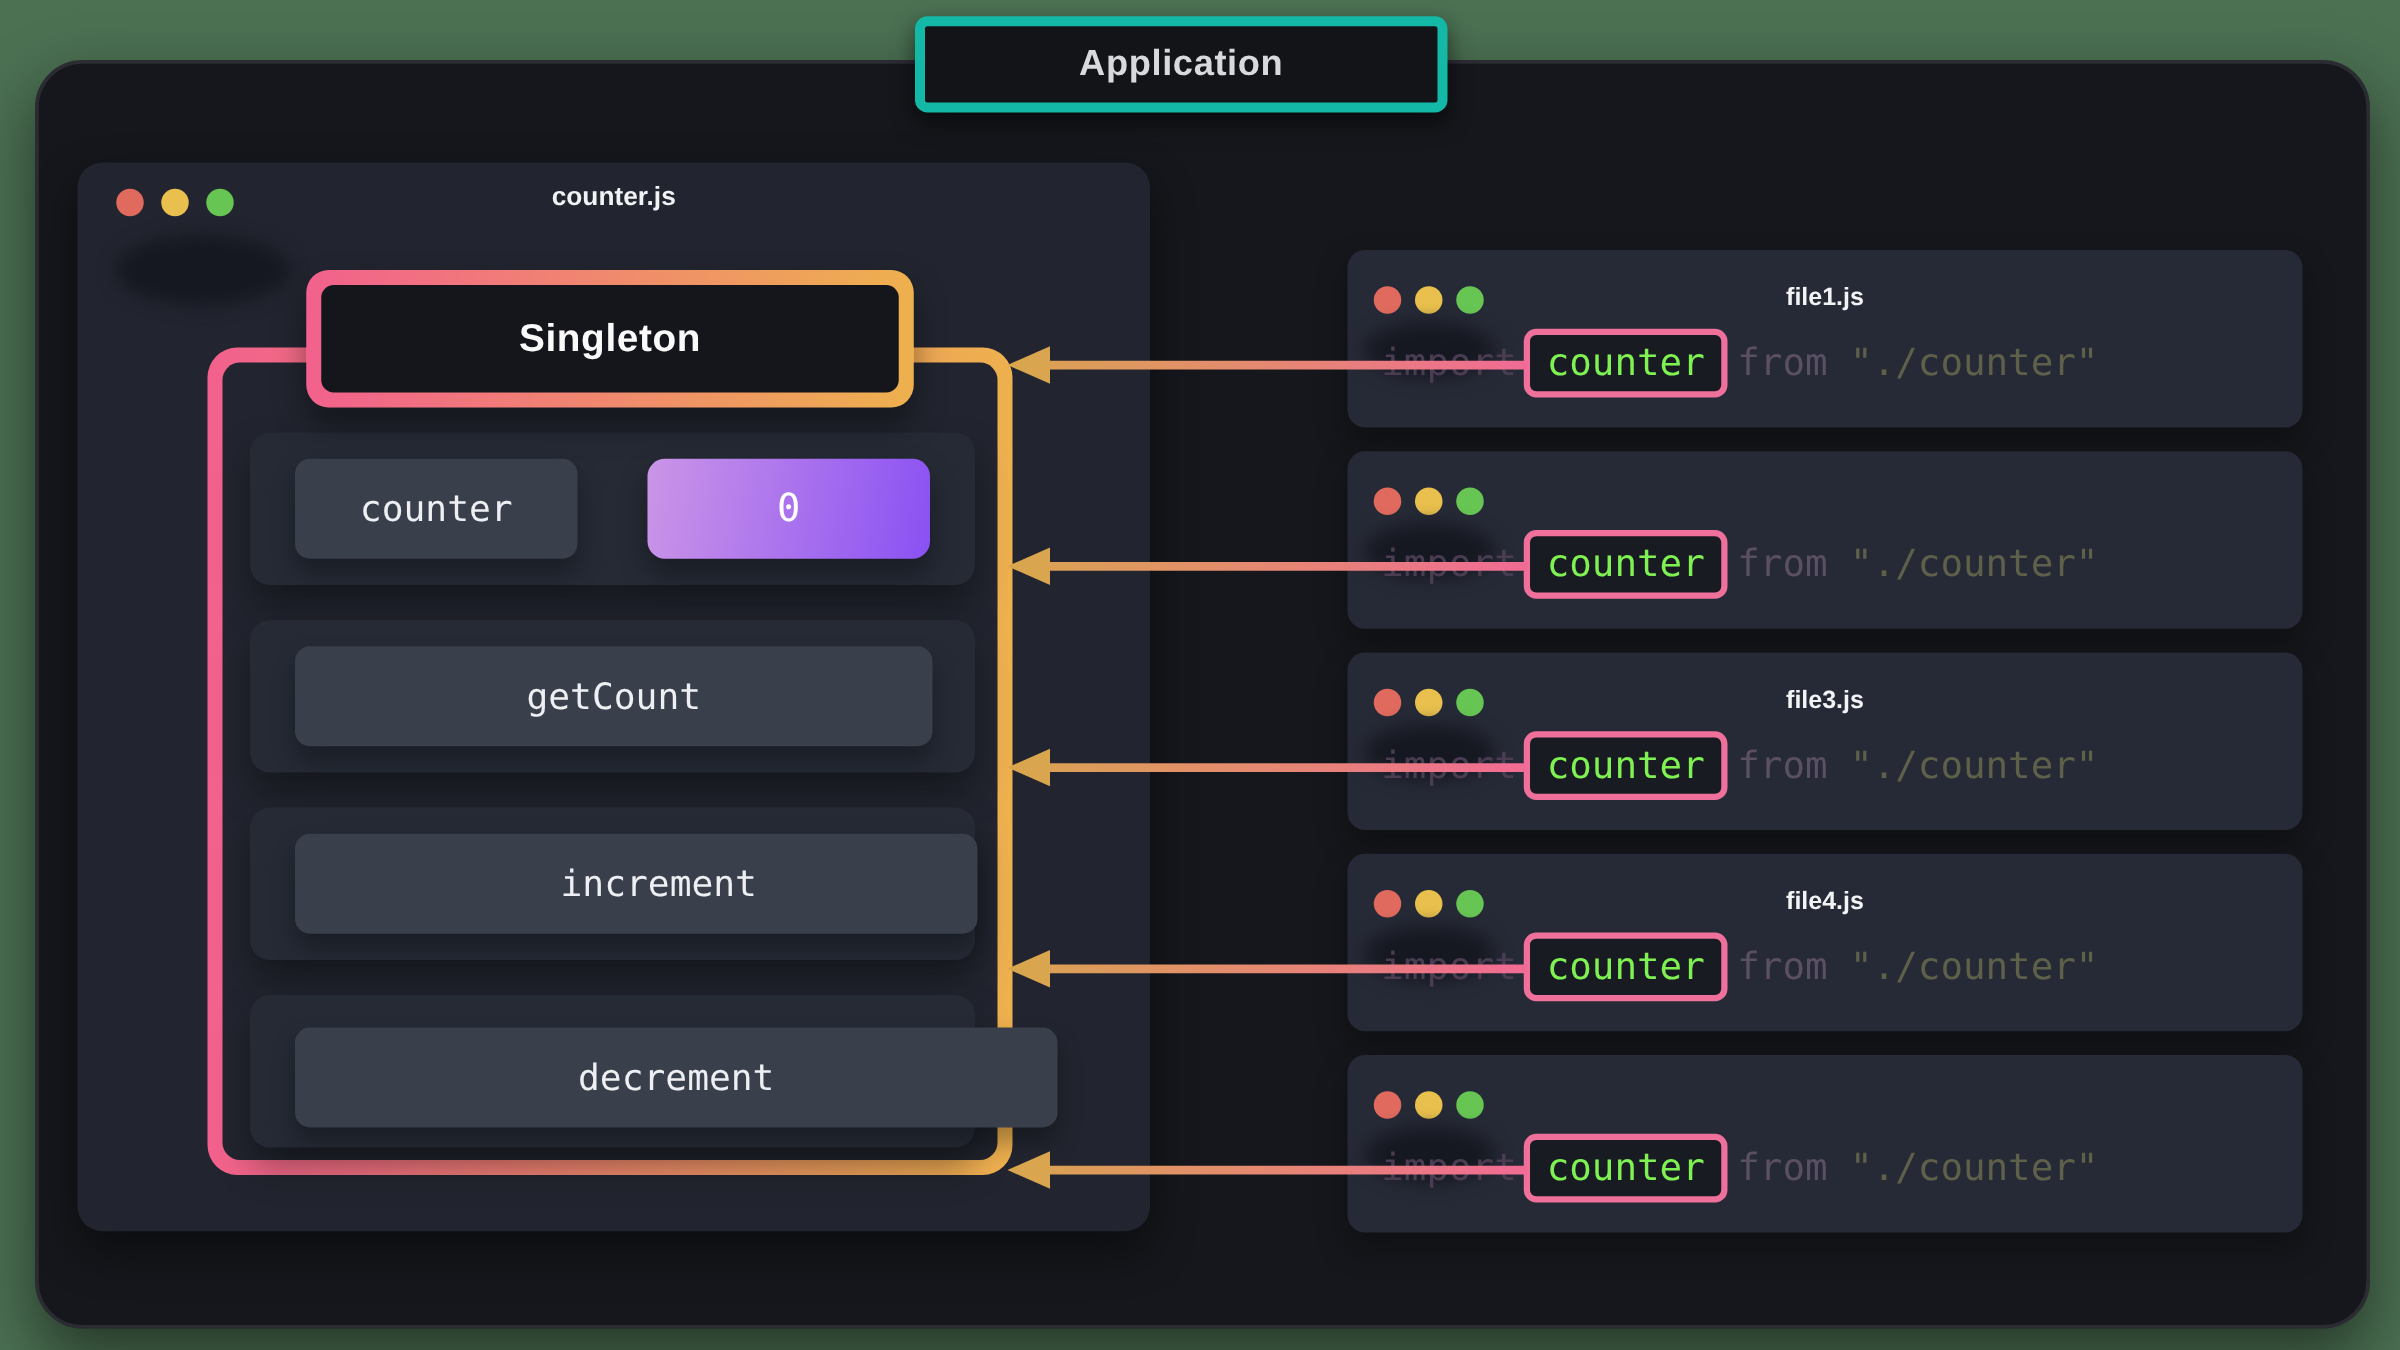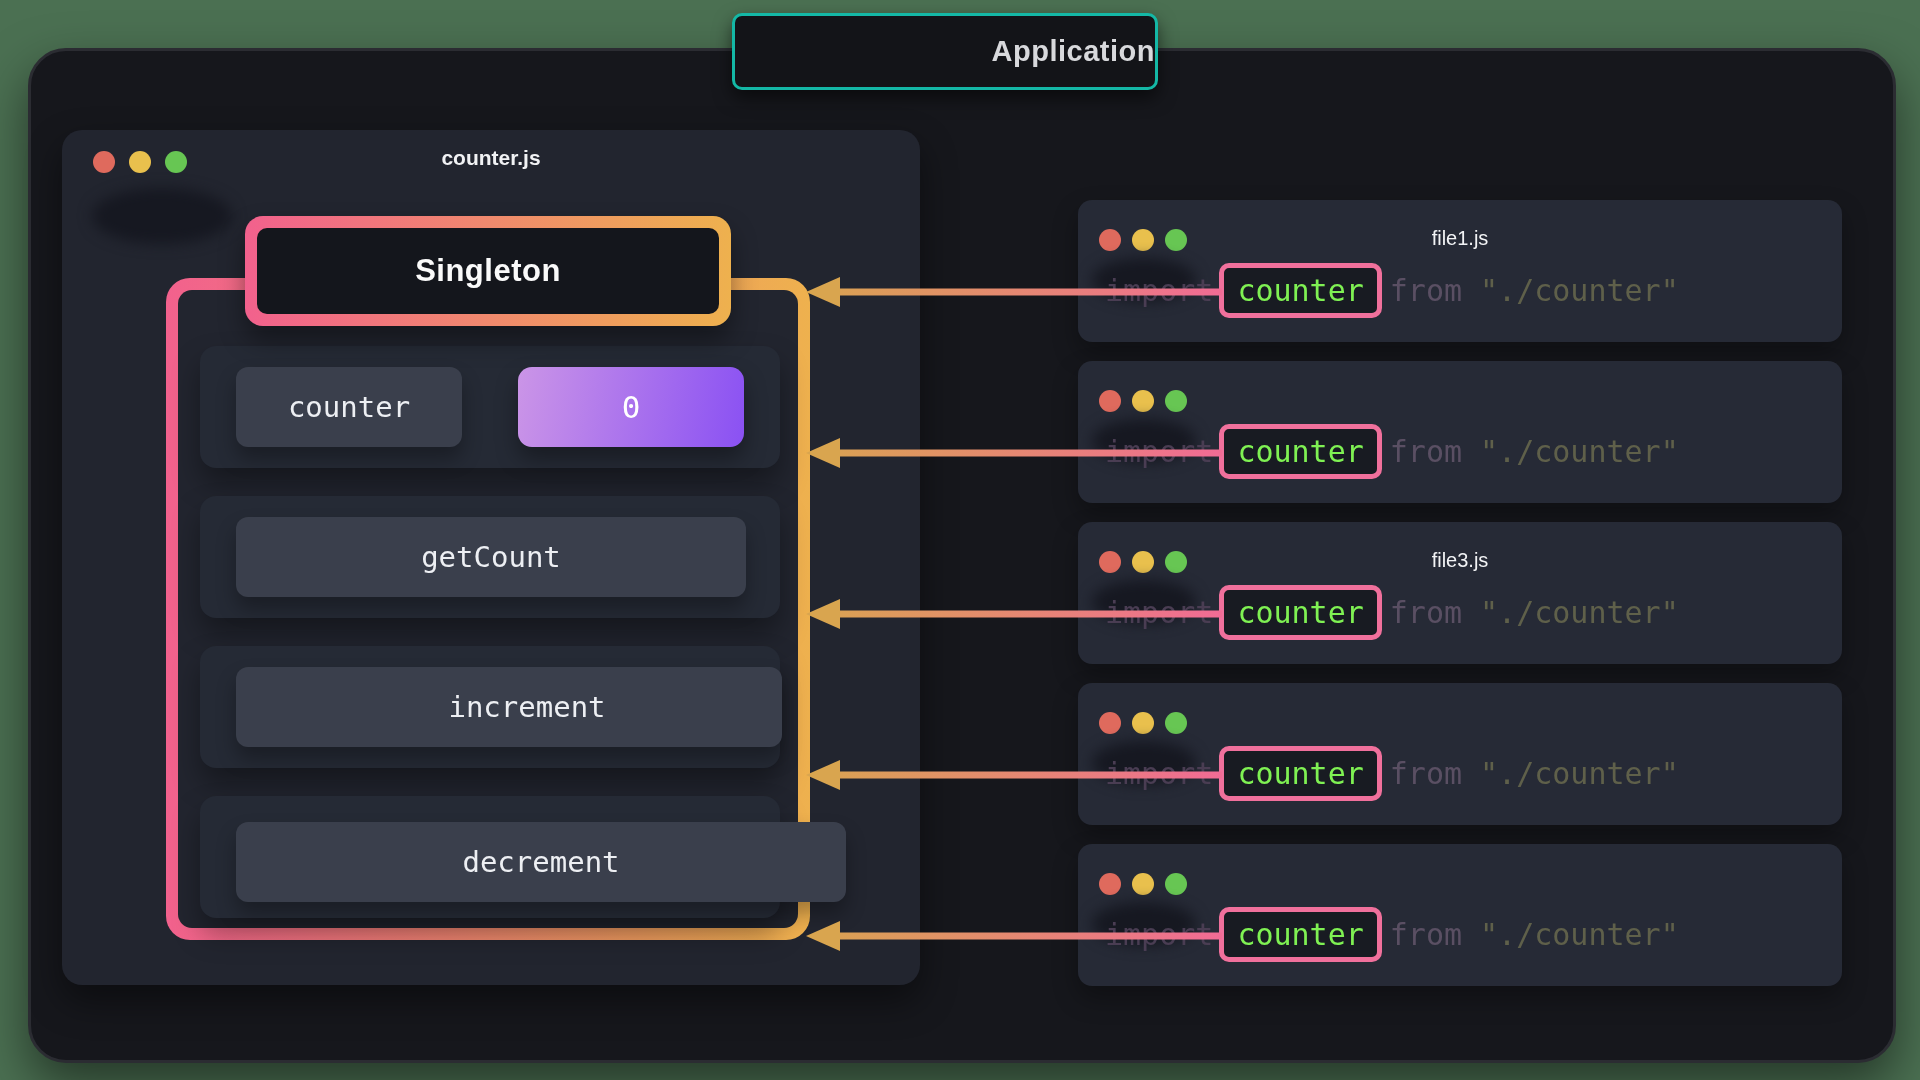--- a/index.html
+++ b/index.html
@@ -11,22 +11,22 @@
   .stage{position:absolute;inset:0;}
 
   
   .app-container{
     position:absolute;left:28px;top:48px;width:1868px;height:1015px;
     background:#16171c;border:3px solid #2b2c32;border-radius:38px;
     box-shadow:0 22px 50px rgba(0,0,0,.5);box-sizing:border-box;z-index:1;
   }
   .app-title-box{
     position:absolute;left:732px;top:13px;width:426px;height:77px;
-    background:#131418;border:3px solid #14b8a6;border-radius:10px;
-    box-sizing:border-box;display:flex;align-items:center;justify-content:flex-end;
+    background:#131418;border:8px solid #14b8a6;border-radius:10px;
+    box-sizing:border-box;display:flex;align-items:center;justify-content:center;
     box-shadow:0 8px 18px rgba(0,0,0,.55);z-index:6;
   }
   .app-title-box span{font-size:29px;font-weight:bold;color:#d8d9dc;letter-spacing:.5px;}
 
   
   .module-window{
     position:absolute;left:62px;top:130px;width:858px;height:855px;
     background:#22252f;border-radius:20px;z-index:2;
     box-shadow:0 16px 36px rgba(0,0,0,.45);
   }
@@ -79,21 +79,21 @@
 
   
   .file-card{
     position:absolute;left:1078px;width:764px;height:142px;
     background:#262a36;border-radius:14px;z-index:2;
     box-shadow:0 12px 26px rgba(0,0,0,.32);
   }
   .file-card .tl{width:22px;height:22px;top:29px;}
   .card-title{
     position:absolute;top:27px;left:0;width:100%;text-align:center;
-    font-size:20px;font-weight:normal;color:#f2f3f5;
+    font-size:20px;font-weight:bold;color:#f2f3f5;
   }
   .code-line{
     position:absolute;left:27px;top:63px;display:flex;align-items:center;
     font-family:"DejaVu Sans Mono",monospace;font-size:30px;white-space:pre;
   }
   .kw-import{color:#4a3d53;}
   .kw-from{color:#5a4f63;margin:0 0 0 8px;}
   .str{color:#5f604a;margin-left:18px;}
   .token-box{
     border:5px solid #f0709c;background:#181b22;border-radius:10px;
@@ -193,20 +193,21 @@
       <span class="kw-from">from</span>
       <span class="str">"./counter"</span>
     </div>
   </div>
 
   <div class="file-card" style="top:683px;">
     <div class="tl red" style="left:21px;"></div>
     <div class="tl yellow" style="left:54px;"></div>
     <div class="tl green" style="left:87px;"></div>
     <div class="tl-blob" style="left:14px;top:58px;width:104px;height:44px;"></div>
+    <div class="card-title">file4.js</div>
     <div class="code-line">
       <span class="kw-import">import</span>
       <span class="token-box">counter</span>
       <span class="kw-from">from</span>
       <span class="str">"./counter"</span>
     </div>
   </div>
 
   <div class="file-card" style="top:844px;">
     <div class="tl red" style="left:21px;"></div>

